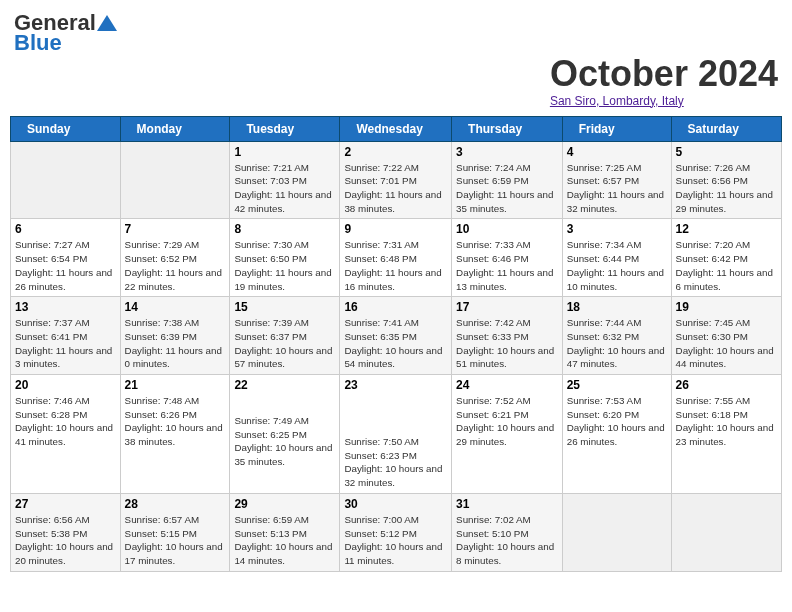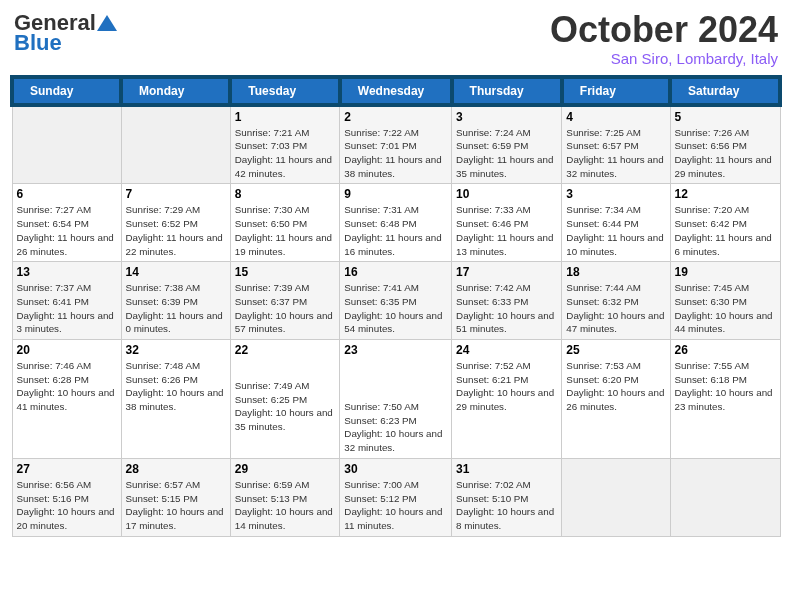--- a/index.html
+++ b/index.html
@@ -16,45 +16,47 @@
       align-items: flex-start;
       margin-bottom: 8px;
       padding: 0 4px;
     }
     .logo {
       display: flex;
       flex-direction: column;
       align-items: flex-start;
     }
     .title-block {
-      text-align: right;
+      text-align: left;
+      margin-top: 44px;
     }
     .month-title {
       font-size: 36px;
       font-weight: bold;
       color: #333;
       line-height: 1.1;
     }
     .location-title {
-      font-size: 15px;
-      color: #8b5cf6;
+      font-size: 12px;
+      color: #4c1d95;
+      text-decoration: underline;
     }
     table {
       width: 100%;
       border-collapse: collapse;
       font-size: 10.5px;
     }
     thead tr th {
       background-color: #2070c0;
       color: #fff;
       padding: 5px 16px;
       text-align: left;
       font-size: 12px;
       font-weight: bold;
-      border: 4px solid #0c4a6e;
+      border: 1px solid #0c4a6e;
     }
     tbody tr td {
       border: 1px solid #ccc;
       vertical-align: top;
       padding: 3px 4px;
       min-height: 70px;
       height: 75px;
       width: 113px;
     }
     tbody tr:nth-child(odd) td {
@@ -233,21 +235,21 @@
         </td>
       </tr>
       <tr>
         <td>
           <span class="day-number">20</span>
           <div class="day-info" style="white-space: pre-line;">Sunrise: 7:46 AM
 Sunset: 6:28 PM
 Daylight: 10 hours and 41 minutes.</div>
         </td>
         <td>
-          <span class="day-number">32</span>
+          <span class="day-number">21</span>
           <div class="day-info" style="white-space: pre-line;">Sunrise: 7:48 AM
 Sunset: 6:26 PM
 Daylight: 10 hours and 38 minutes.</div>
         </td>
         <td>
           <span class="day-number">22</span>
           <div class="day-info" style="white-space: pre-line; margin-top: 22px;">Sunrise: 7:49 AM
 Sunset: 6:25 PM
 Daylight: 10 hours and 35 minutes.</div>
         </td>
@@ -273,21 +275,21 @@
           <span class="day-number">26</span>
           <div class="day-info" style="white-space: pre-line;">Sunrise: 7:55 AM
 Sunset: 6:18 PM
 Daylight: 10 hours and 23 minutes.</div>
         </td>
       </tr>
       <tr>
         <td>
           <span class="day-number">27</span>
           <div class="day-info" style="white-space: pre-line;">Sunrise: 6:56 AM
-Sunset: 5:16 PM
+Sunset: 5:38 PM
 Daylight: 10 hours and 20 minutes.</div>
         </td>
         <td>
           <span class="day-number">28</span>
           <div class="day-info" style="white-space: pre-line;">Sunrise: 6:57 AM
 Sunset: 5:15 PM
 Daylight: 10 hours and 17 minutes.</div>
         </td>
         <td>
           <span class="day-number">29</span>

